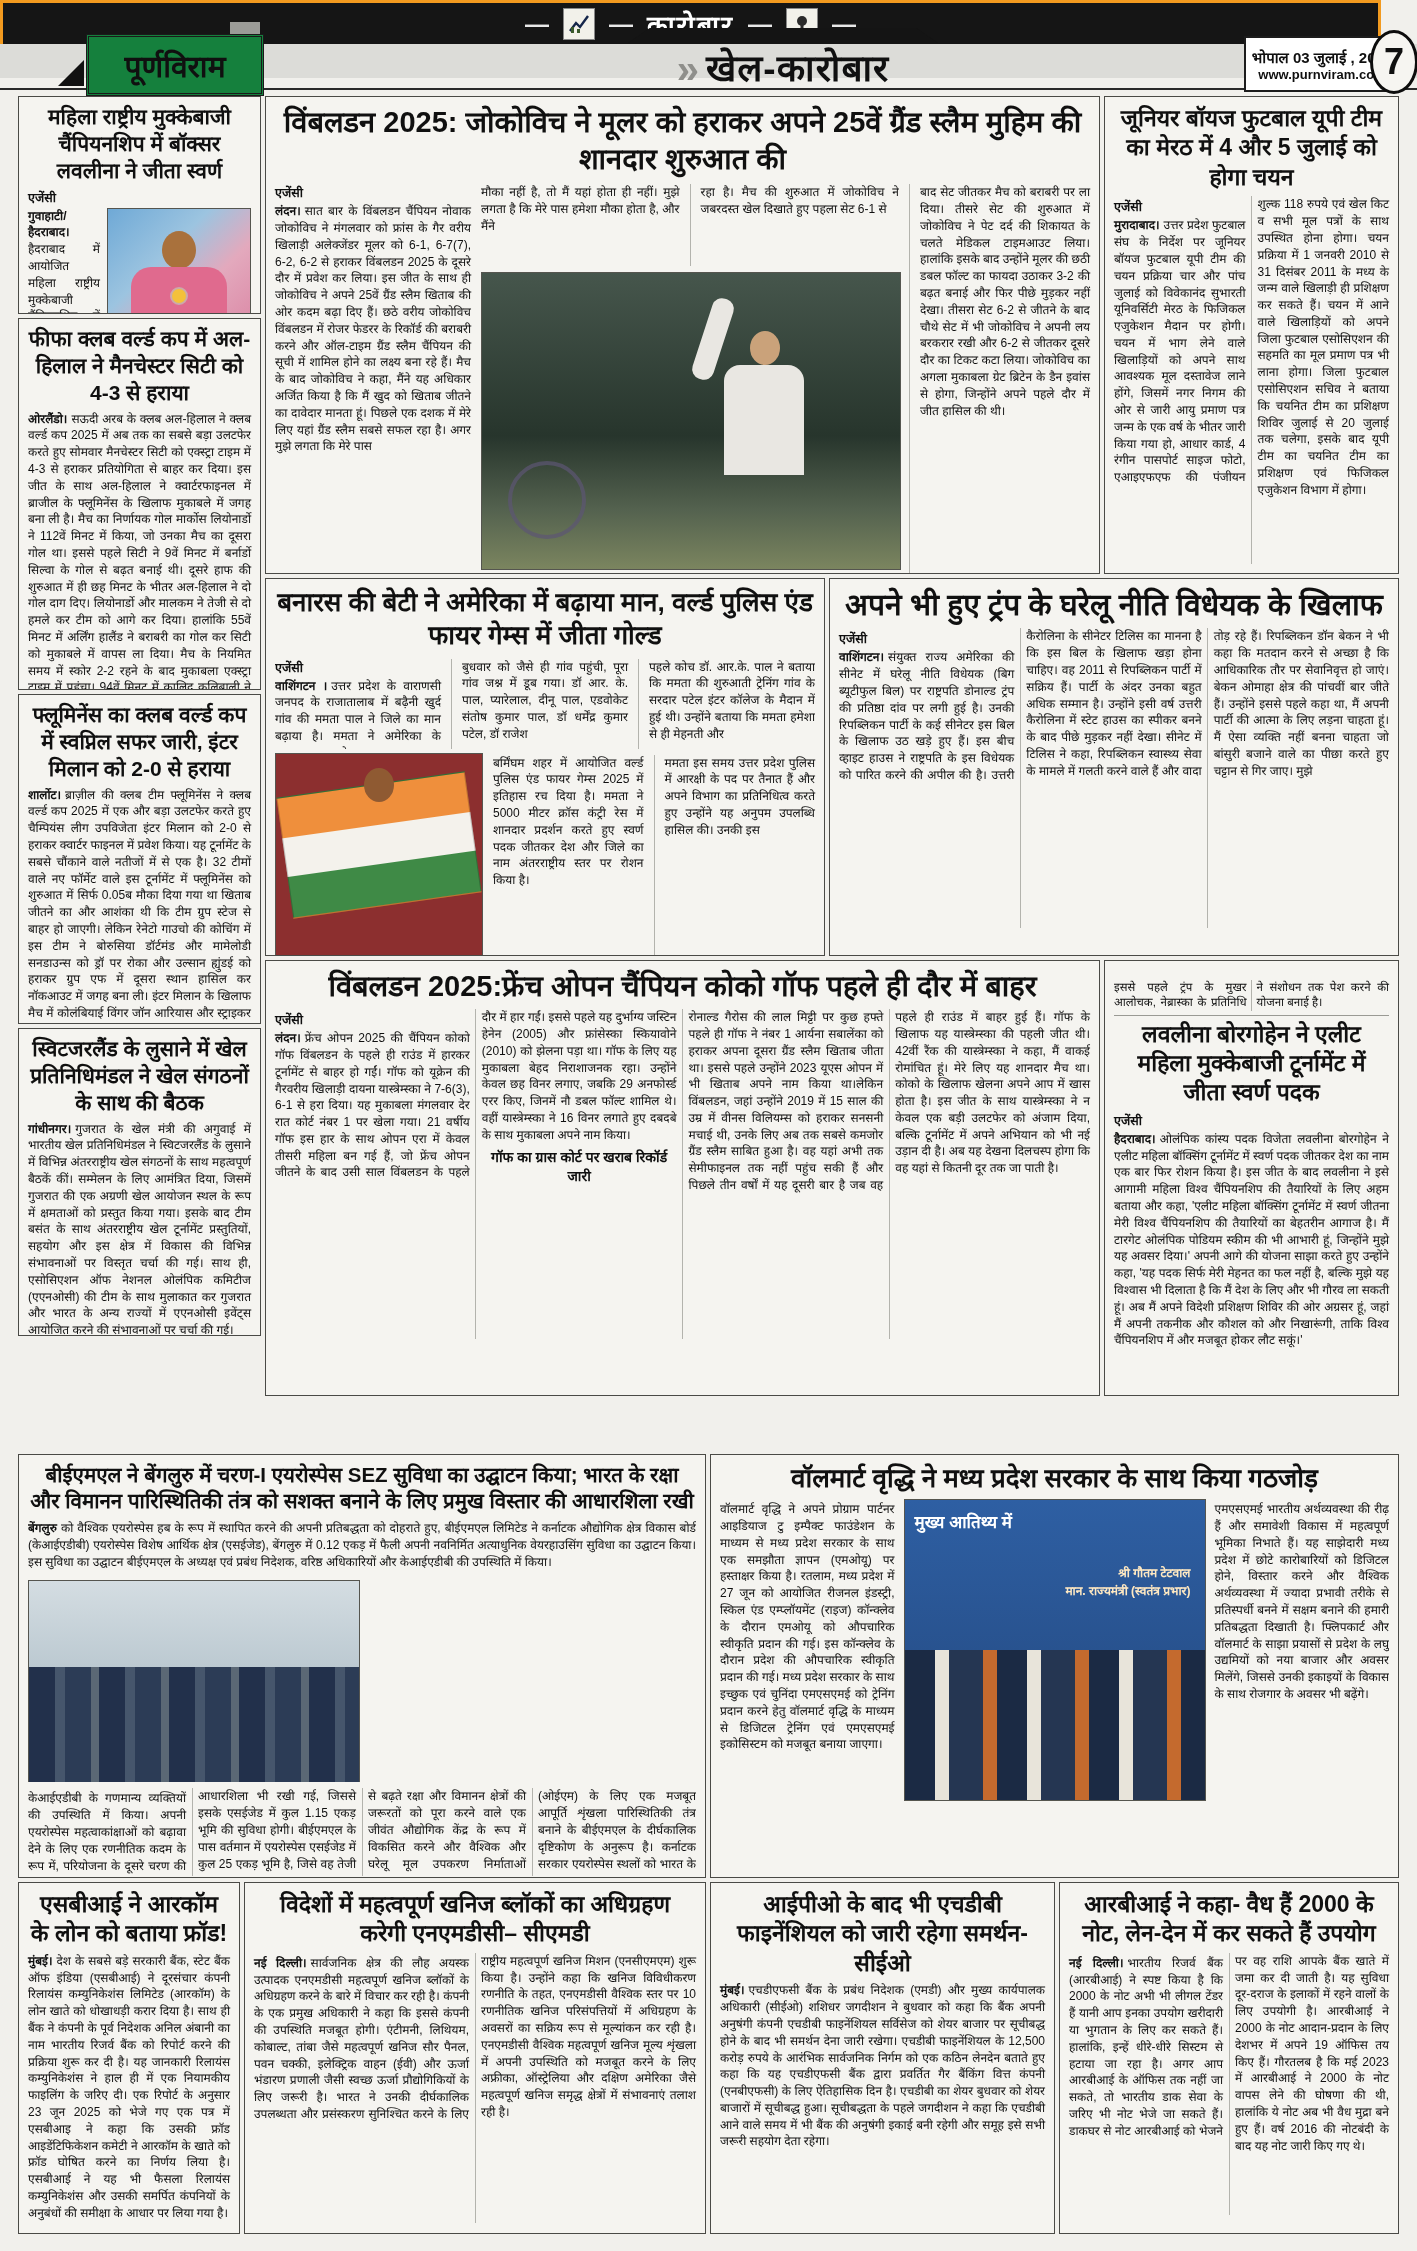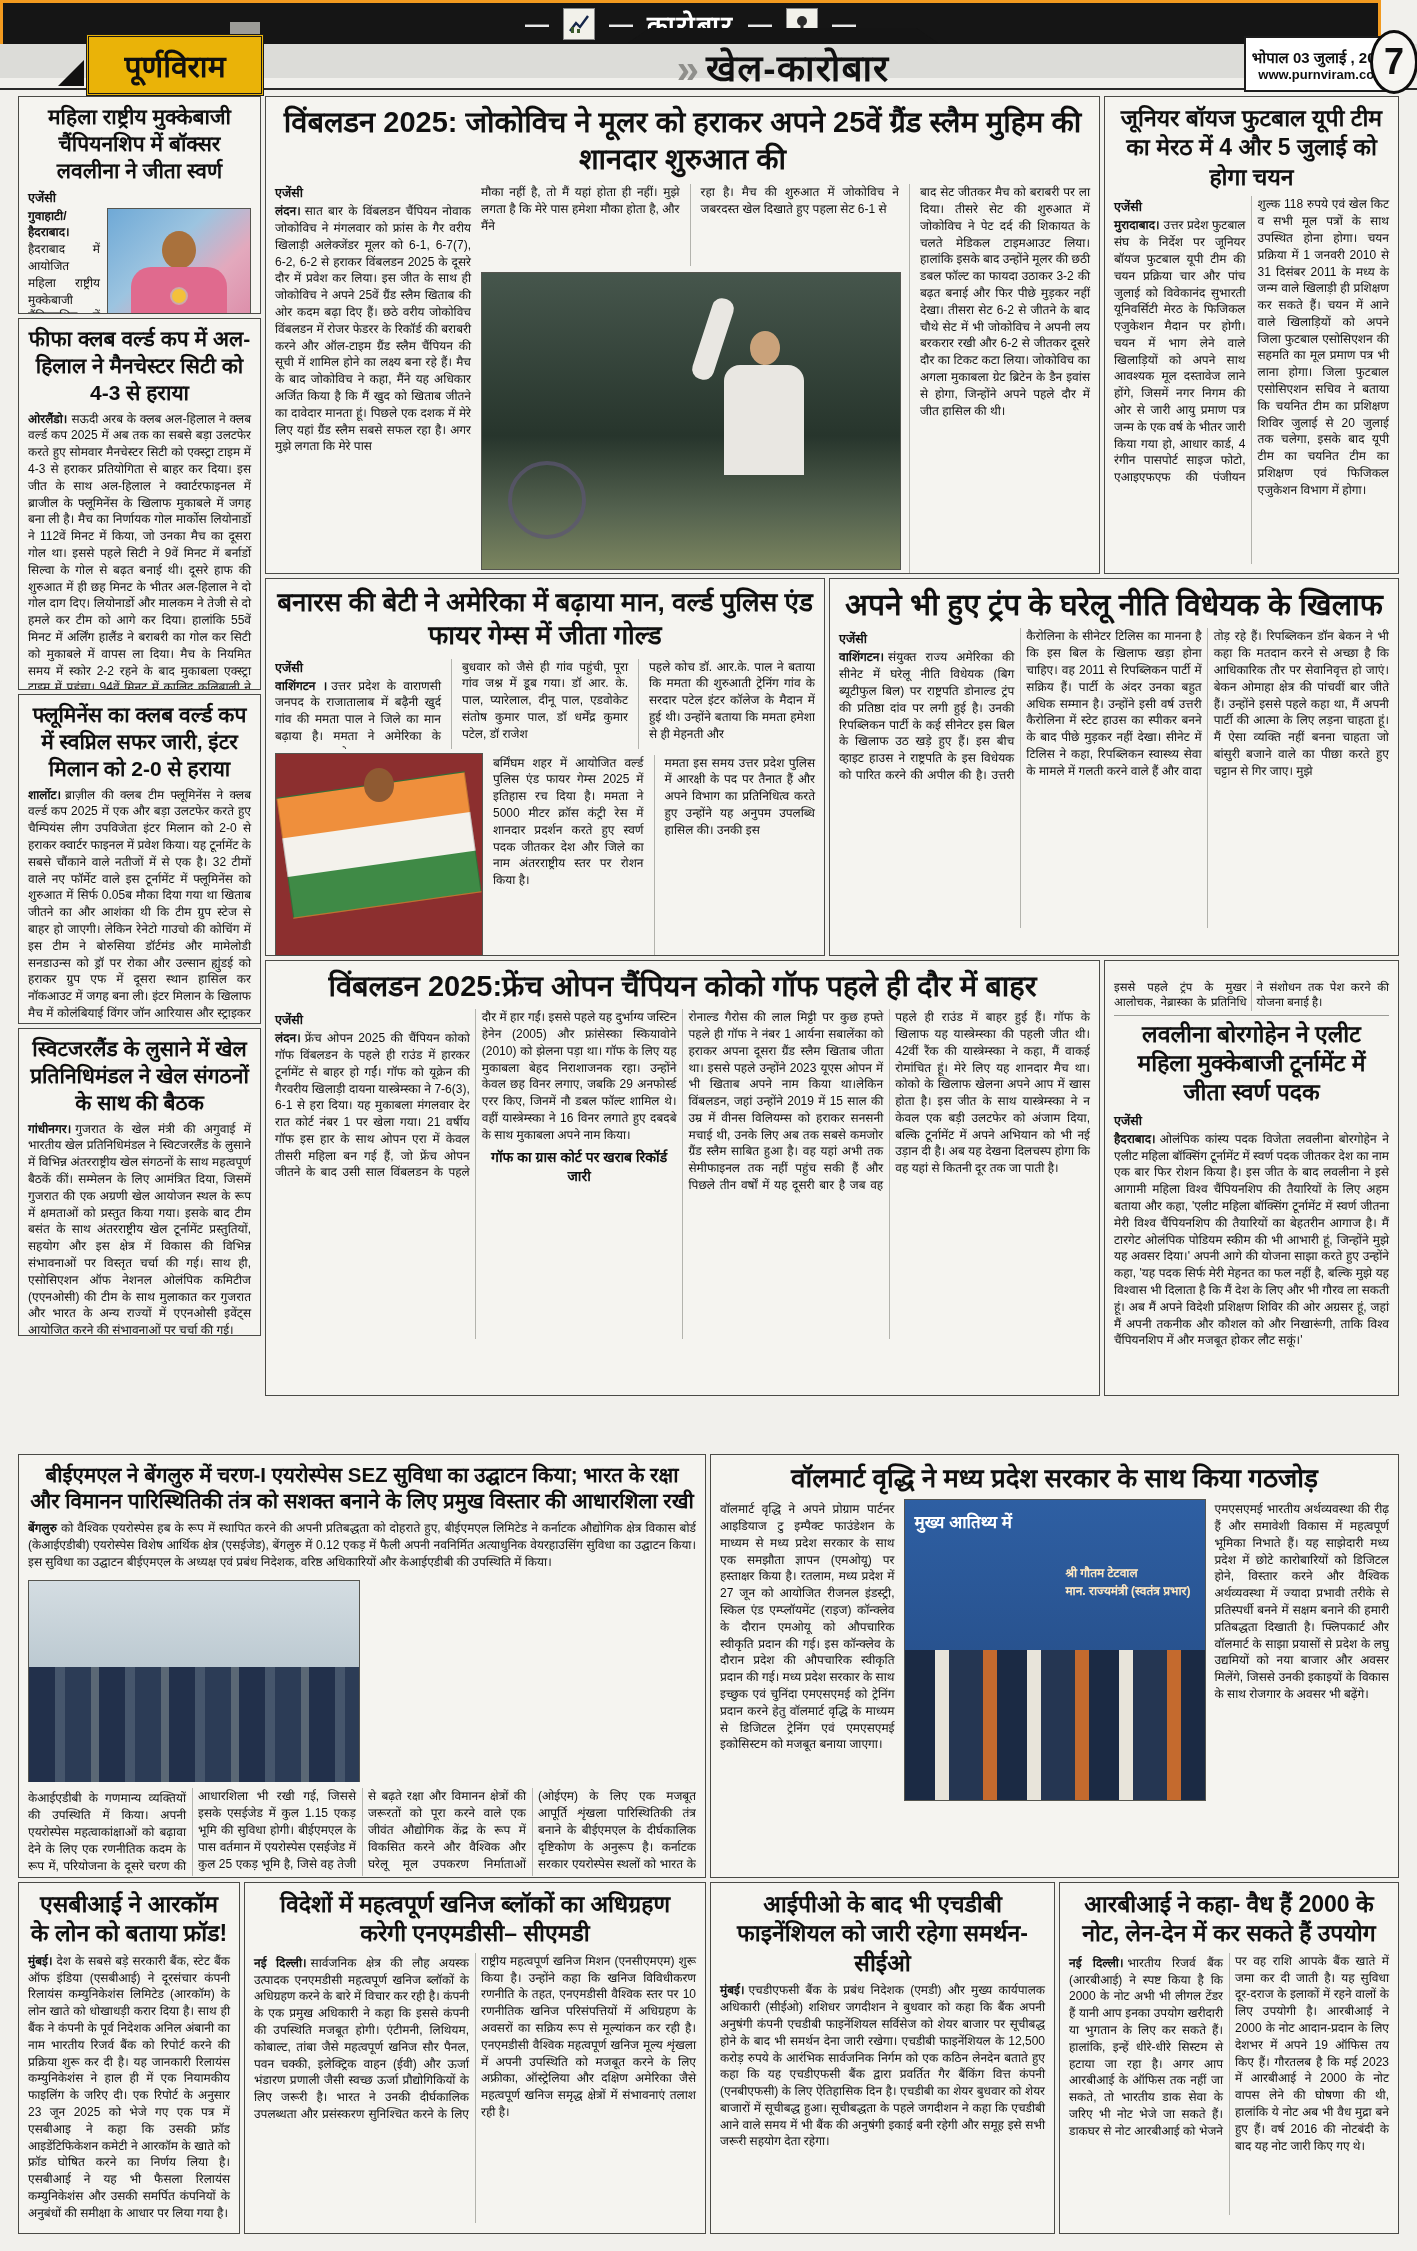--- a/index.html
+++ b/index.html
@@ -2,21 +2,21 @@
 <html lang="hi"><head>
 <meta charset="utf-8">
 <style>
   html,body{margin:0;padding:0;background:#c9c9c5;}
   .page{position:relative;width:1417px;height:2251px;background:#f1f0ec;
         font-family:"Liberation Sans","DejaVu Sans",sans-serif;color:#101010;overflow:hidden;margin:0 auto;}
   .abs{position:absolute;}
   
   .header-band{left:0;top:44px;width:1417px;height:34px;background:#dcdcd8;}
   .header-rule{left:0;top:88px;width:1417px;border-top:2px solid #2a2a2a;}
-  .masthead{left:86px;top:34px;width:172px;height:56px;background:#eab308;border:3px double #1a1a1a;
+  .masthead{left:86px;top:34px;width:172px;height:56px;background:#15803d;border:3px double #1a1a1a;
             display:flex;align-items:center;justify-content:center;font-size:30px;font-weight:bold;z-index:3;}
   .masthead-shadow{left:230px;top:22px;width:30px;height:26px;background:#9c9c98;z-index:2;}
   .tri-left{left:58px;top:60px;width:0;height:0;border-bottom:26px solid #111;border-left:26px solid transparent;z-index:4;}
   .banner{left:618px;top:28px;width:330px;height:64px;z-index:3;text-align:center;}
   .banner-wedge{position:absolute;top:0;left:10px;right:10px;height:15px;background:#141414;
                 clip-path:polygon(7% 0,93% 0,100% 100%,0 100%);}
   .banner-text{position:relative;margin-top:13px;font-size:37px;font-weight:bold;letter-spacing:1px;}
   .banner-chev{color:#8f8f8b;font-size:40px;vertical-align:-2px;margin-right:6px;font-weight:bold;}
   .datebox{left:1244px;top:36px;width:152px;height:52px;background:#fff;border:2px solid #1c1c1c;
            display:flex;flex-direction:column;align-items:center;justify-content:center;z-index:3;}
@@ -62,21 +62,21 @@
      background:linear-gradient(180deg,#ef8f3c 0 33%,#f4f2ec 33% 66%,#3f8a46 66% 100%);border:1px solid #00000033;}
   .ph-mamta .fig-head{position:absolute;left:50%;top:14px;transform:translateX(-50%);width:30px;height:34px;border-radius:50%;background:#8f5a32;z-index:2;}
   .ph-beml{width:330px;height:262px;flex:none;background:linear-gradient(180deg,#d4dde2 0%,#b3c2cb 45%,#93a2ac 100%);}
   .ph-beml .crowd{position:absolute;left:0;right:0;bottom:36px;height:140px;
      background:repeating-linear-gradient(90deg,#22304b 0 26px,#46566c 26px 36px,#2c3c56 36px 62px,#5b6875 62px 70px);}
   .ph-beml .table{position:absolute;left:0;right:0;bottom:0;height:36px;background:linear-gradient(180deg,#4a5aa8,#39499a);}
   .ph-walmart{width:300px;height:300px;flex:none;background:linear-gradient(180deg,#2e5fa3 0%,#27508b 60%,#1f4273 100%);}
   .ph-walmart .crowd{position:absolute;left:0;right:0;bottom:0;height:150px;
      background:repeating-linear-gradient(90deg,#1b2a44 0 30px,#e8e4da 30px 44px,#253652 44px 78px,#c46a2e 78px 92px);}
   .ph-walmart .cap{position:absolute;left:10px;top:10px;color:#fff;font-weight:bold;font-size:17px;}
-  .ph-walmart .cap2{position:absolute;right:14px;top:64px;color:#ffe9c2;font-weight:bold;font-size:12px;text-align:left;line-height:1.5;margin-left:8px;}
+  .ph-walmart .cap2{position:absolute;right:14px;top:64px;color:#ffe9c2;font-weight:bold;font-size:12px;text-align:right;line-height:1.5;margin-left:8px;}
   
   #art-lovlina{left:18px;top:96px;width:243px;height:218px;}
   #art-fifa{left:18px;top:318px;width:243px;height:372px;}
   #art-flum{left:18px;top:694px;width:243px;height:330px;}
   #art-swiss{left:18px;top:1028px;width:243px;height:308px;}
   #art-djoko{left:265px;top:96px;width:835px;height:478px;}
   #art-upfb{left:1104px;top:96px;width:295px;height:478px;}
   #art-mamta{left:265px;top:578px;width:560px;height:378px;}
   #art-trump{left:829px;top:578px;width:570px;height:378px;}
   #art-gauff{left:265px;top:960px;width:835px;height:436px;}

